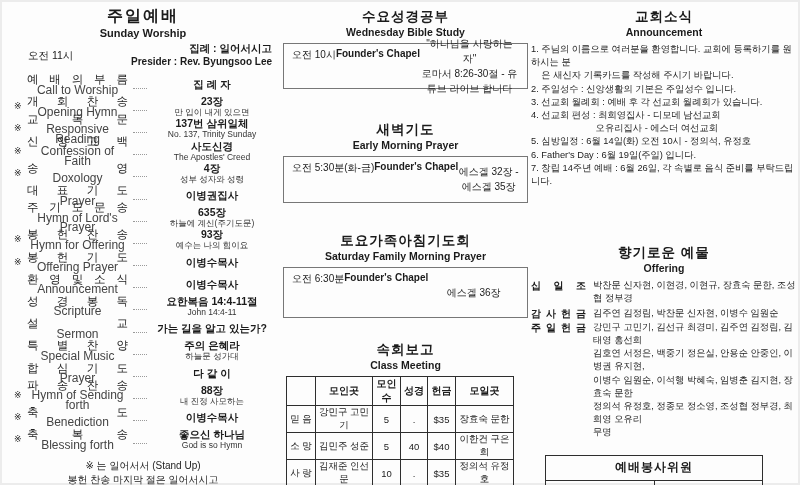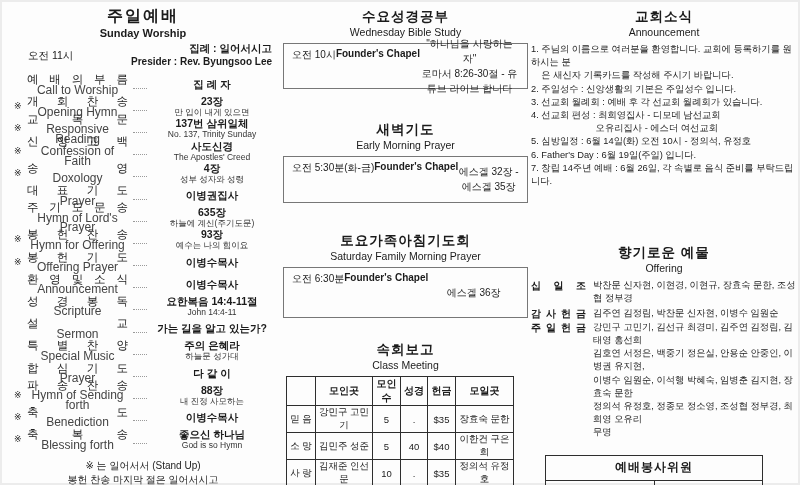--- a/index.html
+++ b/index.html
@@ -34,21 +34,21 @@
   .w-title .en { display: block; font-size: 12px; line-height: 9.5px; color: #444; text-align: center; }
   .w-leader { flex: 1; height: 1px; border-bottom: 1px dotted #9a9a9a; margin: 0 5px; transform: translateY(4px); }
   .w-value { flex: none; width: 120px; text-align: center; }
   .w-value .val { display: block; font-size: 10.5px; font-weight: bold; line-height: 12px; }
   .w-value .sub { display: block; font-size: 8.5px; line-height: 10px; color: #333; }
 
   .wl-notes { margin-top: 9px; text-align: center; font-size: 10px; line-height: 13.5px; color: #222; }
 
   
   .m-title-ko { text-align: center; font-size: 13.5px; font-weight: bold; letter-spacing: 1px; }
-  .m-title-en { text-align: center; font-size: 10.5px; font-weight: normal; margin-bottom: 5px; }
+  .m-title-en { text-align: center; font-size: 10.5px; font-weight: bold; margin-bottom: 5px; }
   .m-box { border: 1px solid #777; padding: 4px 8px 5px; display: flex; flex-direction: row; }
   .m-box-head { display: flex; justify-content: space-between; font-size: 10px; }
   .m-place { font-weight: bold; }
   .m-lines { flex: 1; display: flex; flex-direction: column; justify-content: center; }
   .m-line { text-align: center; font-size: 10px; line-height: 15px; }
   .msec-1 { margin-bottom: 32px; } .msec-1 .m-box { height: 46px; }
   .msec-2 { margin-bottom: 29px; } .msec-2 .m-box { height: 47px; }
   .msec-3 { margin-bottom: 23px; } .msec-3 .m-box { height: 51px; }
 
   table.cm { border-collapse: collapse; width: 227px; margin: 5px 0 0 3px; table-layout: fixed; }

